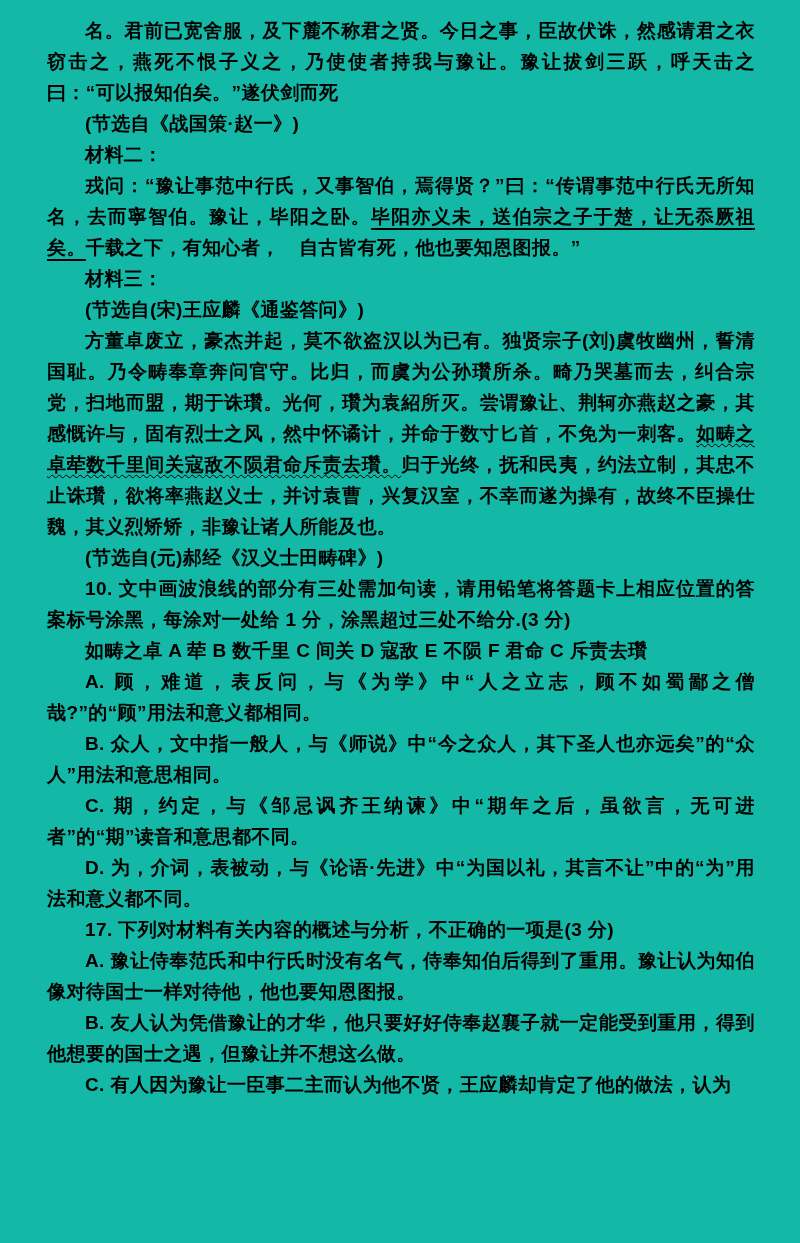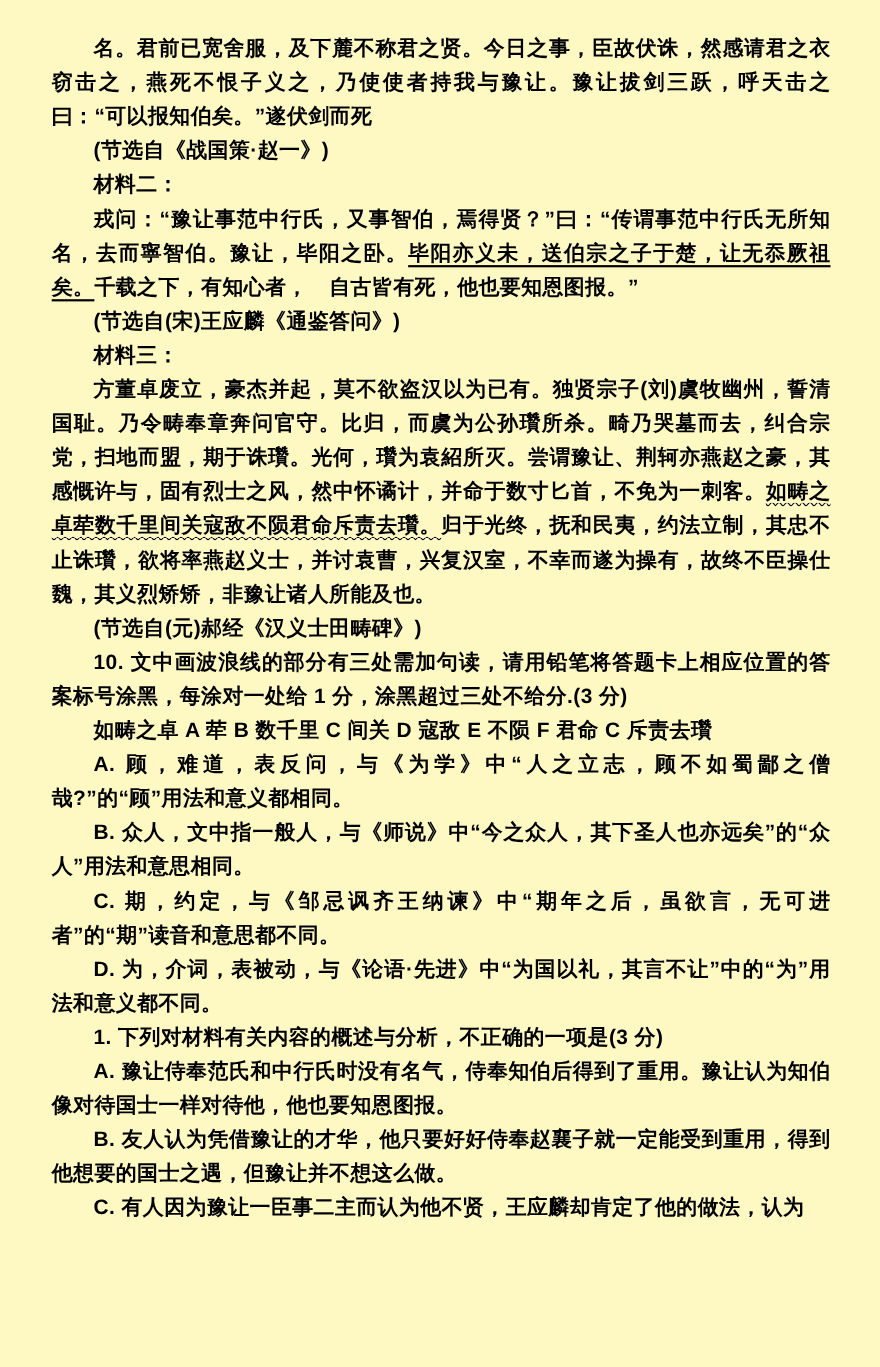--- a/index.html
+++ b/index.html
@@ -3,23 +3,23 @@
 <meta charset="utf-8">
 <style>
   html, body {
     margin: 0;
     padding: 0;
     background: #ffffff;
   }
   .page {
     width: 800px;
     height: 1243px;
-    background: #fef9c3;
+    background: #14b8a6;
     box-sizing: border-box;
-    padding: 29px 45px 0 47px;
+    padding: 15px 45px 0 47px;
     overflow: hidden;
   }
   .doc {
     font-family: "Liberation Sans", "DejaVu Sans", sans-serif;
     font-size: 19px;
     line-height: 31px;
     font-weight: 600;
     color: #000000;
     text-align: justify;
     letter-spacing: 0.4px;
@@ -46,28 +46,28 @@
 </style>
 </head>
 <body>
 
 <div class="page">
   <div class="doc" id="doc">
       <p class="para"><span class="seg-normal">名。君前已宽舍服，及下麓不称君之贤。今日之事，臣故伏诛，然感请君之衣窃击之，燕死不恨子义之，乃使使者持我与豫让。豫让拔剑三跃，呼天击之曰：“可以报知伯矣。”遂伏剑而死</span></p>
       <p class="para"><span class="seg-normal">(节选自《战国策·赵一》)</span></p>
       <p class="para"><span class="seg-normal">材料二：</span></p>
       <p class="para"><span class="seg-normal">戎问：“豫让事范中行氏，又事智伯，焉得贤？”曰：“传谓事范中行氏无所知名，去而寧智伯。豫让，毕阳之卧。</span><span class="seg-underline">毕阳亦义未，送伯宗之子于楚，让无忝厥祖矣。</span><span class="seg-normal">千载之下，有知心者，　自古皆有死，他也要知恩图报。”</span></p>
+      <p class="para"><span class="seg-normal">材料三：</span></p>
       <p class="para"><span class="seg-normal">(节选自(宋)王应麟《通鉴答问》)</span></p>
-      <p class="para"><span class="seg-normal">材料三：</span></p>
       <p class="para"><span class="seg-normal">方董卓废立，豪杰并起，莫不欲盗汉以为已有。独贤宗子(刘)虞牧幽州，誓清国耻。乃令畴奉章奔问官守。比归，而虞为公孙瓚所杀。畸乃哭墓而去，纠合宗党，扫地而盟，期于诛瓚。光何，瓚为袁紹所灭。尝谓豫让、荆轲亦燕赵之豪，其感慨许与，固有烈士之风，然中怀谲计，并命于数寸匕首，不免为一刺客。</span><span class="seg-wavy">如畴之卓荦数千里间关寇敌不陨君命斥责去瓚。</span><span class="seg-normal">归于光终，抚和民夷，约法立制，其忠不止诛瓚，欲将率燕赵义士，并讨袁曹，兴复汉室，不幸而遂为操有，故终不臣操仕魏，其义烈矫矫，非豫让诸人所能及也。</span></p>
       <p class="para"><span class="seg-normal">(节选自(元)郝经《汉义士田畴碑》)</span></p>
       <p class="para"><span class="seg-normal">10. 文中画波浪线的部分有三处需加句读，请用铅笔将答题卡上相应位置的答案标号涂黑，每涂对一处给 1 分，涂黑超过三处不给分.(3 分)</span></p>
       <p class="para"><span class="seg-normal">如畴之卓 A 荦 B 数千里 C 间关 D 寇敌 E 不陨 F 君命 C 斥责去瓚</span></p>
       <p class="para"><span class="seg-normal">A. 顾，难道，表反问，与《为学》中“人之立志，顾不如蜀鄙之僧哉?”的“顾”用法和意义都相同。</span></p>
       <p class="para"><span class="seg-normal">B. 众人，文中指一般人，与《师说》中“今之众人，其下圣人也亦远矣”的“众人”用法和意思相同。</span></p>
       <p class="para"><span class="seg-normal">C. 期，约定，与《邹忌讽齐王纳谏》中“期年之后，虽欲言，无可进者”的“期”读音和意思都不同。</span></p>
       <p class="para"><span class="seg-normal">D. 为，介词，表被动，与《论语·先进》中“为国以礼，其言不让”中的“为”用法和意义都不同。</span></p>
-      <p class="para"><span class="seg-normal">1. 下列对材料有关内容的概述与分析，不正确的一项是(3 分)</span></p>
+      <p class="para"><span class="seg-normal">17. 下列对材料有关内容的概述与分析，不正确的一项是(3 分)</span></p>
       <p class="para"><span class="seg-normal">A. 豫让侍奉范氏和中行氏时没有名气，侍奉知伯后得到了重用。豫让认为知伯像对待国士一样对待他，他也要知恩图报。</span></p>
       <p class="para"><span class="seg-normal">B. 友人认为凭借豫让的才华，他只要好好侍奉赵襄子就一定能受到重用，得到他想要的国士之遇，但豫让并不想这么做。</span></p>
       <p class="para"><span class="seg-normal">C. 有人因为豫让一臣事二主而认为他不贤，王应麟却肯定了他的做法，认为</span></p>
     </div>
 </div>
 
 </body></html>

